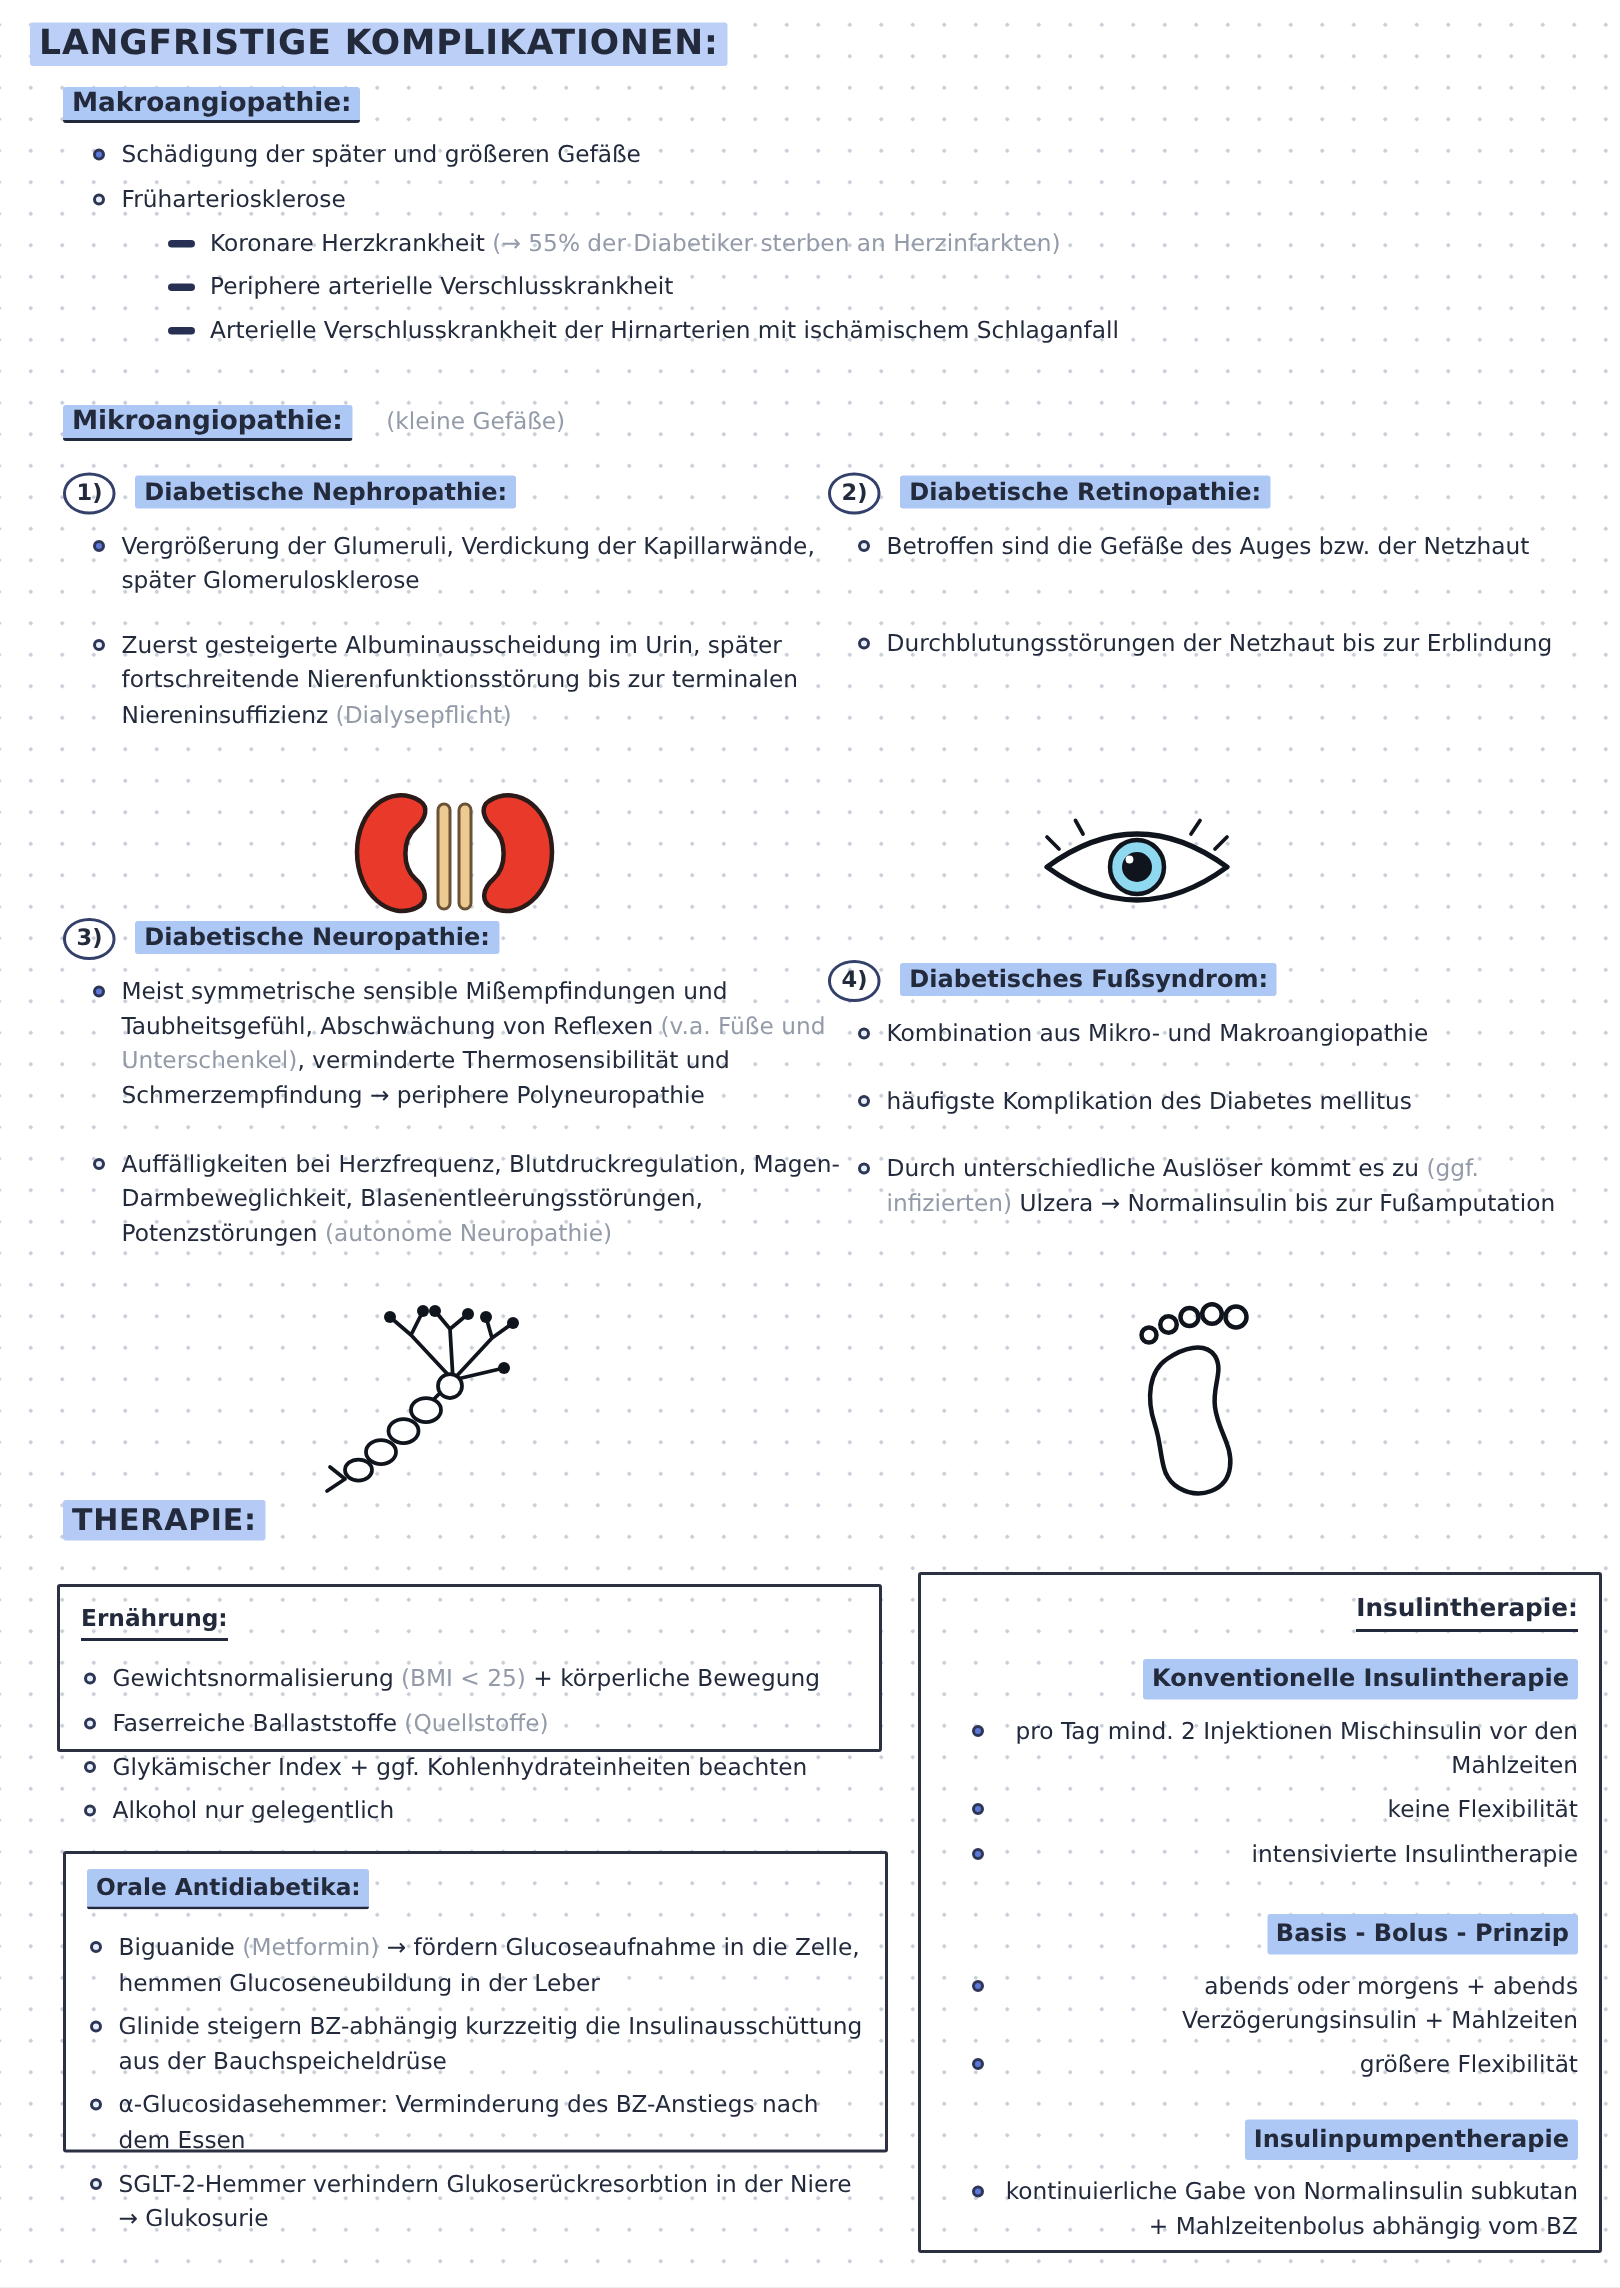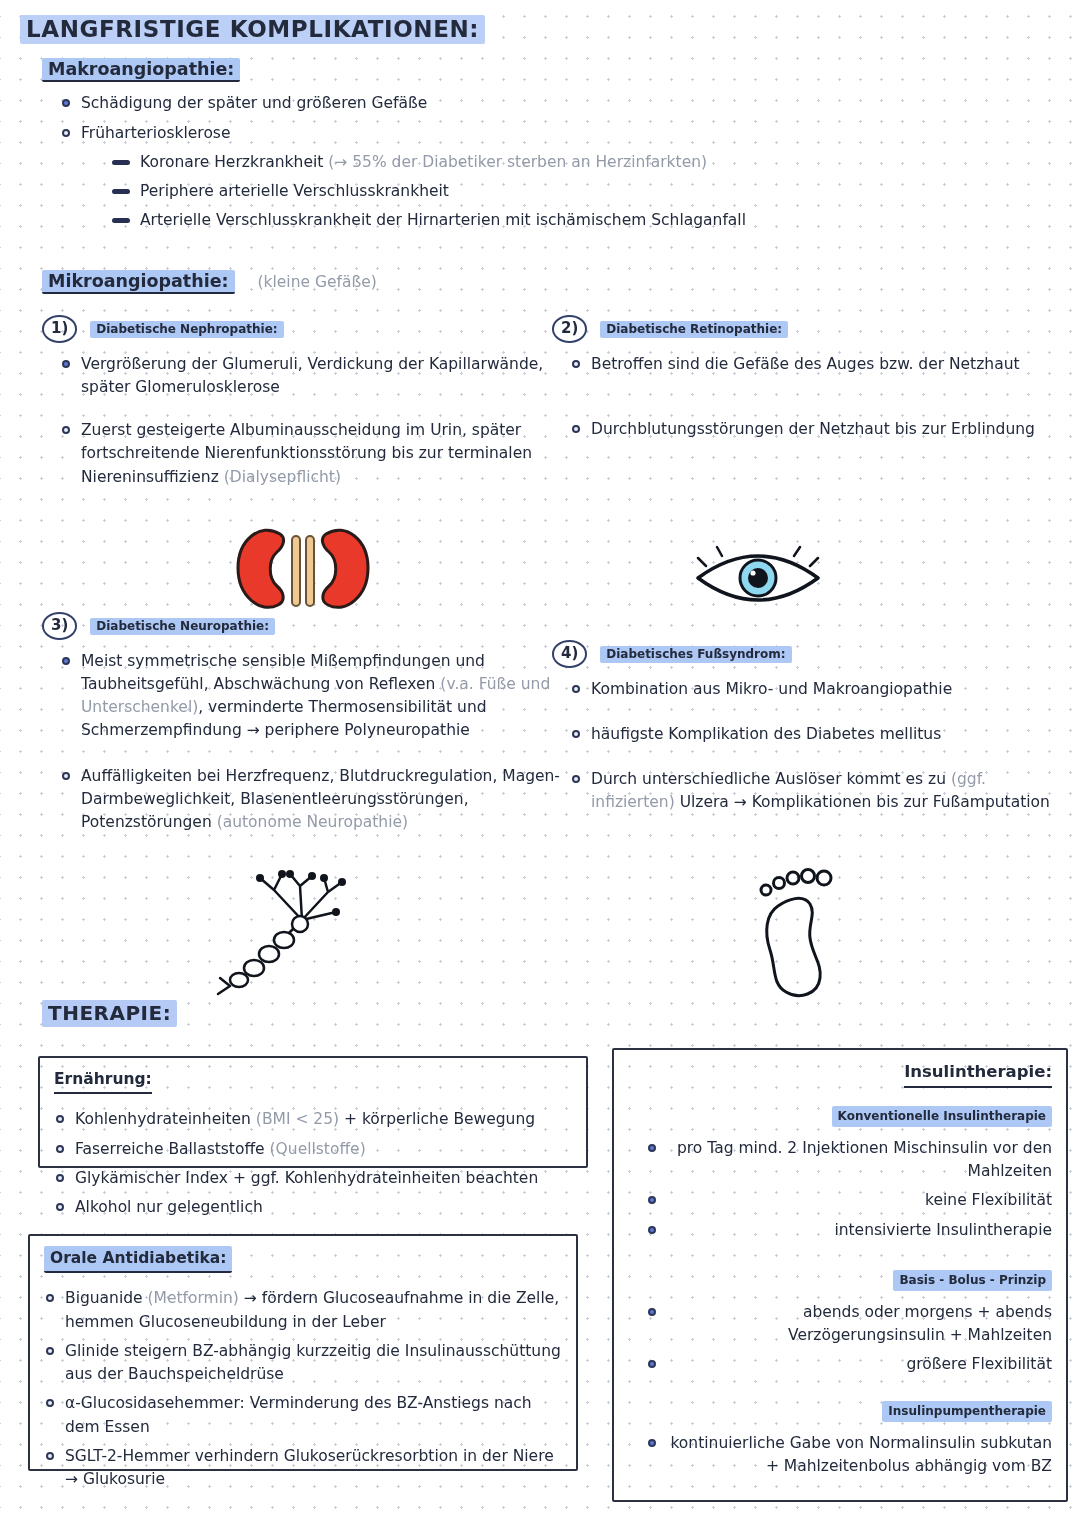--- a/index.html
+++ b/index.html
@@ -10,21 +10,21 @@
     background-image: radial-gradient(circle, #c9ced8 1.15px, transparent 1.35px);
     background-size:21px 21px; background-position:10px 6px;
     font-family:"DejaVu Sans","Liberation Sans",sans-serif;
     color:#222a3c; font-size:15.5px; line-height:1.5; overflow:hidden;
   }
   .abs { position:absolute; }
   .hl { background:#aec8f5; padding:1px 6px 2px; border-radius:2px; box-decoration-break:clone; }
   .ul { border-bottom:2px solid #232a3e; padding-bottom:1px; }
   .title { font-size:23px; font-weight:bold; letter-spacing:0.6px; background:#bccff7; }
   .h2 { font-size:17.5px; font-weight:bold; }
-  .h3 { font-size:12px; font-weight:bold; }
+  .h3 { font-size:16px; font-weight:bold; }
   .therapie-h { font-size:20px; font-weight:bold; letter-spacing:0.5px; background:#b5cbf6;text-align:right; }
   .gray { color:#939aa8; }
   .hrow { margin-bottom:10px; white-space:nowrap; }
   .numwrap { display:inline-block; border:2px solid #33406a; border-radius:50%;
              padding:0px 7px 1px; margin-right:8px; font-weight:bold; font-size:15px; }
   .li { display:flex; align-items:flex-start; margin:6px 0; }
   .li .t { flex:1; }
   .dot  { flex:none; width:8px; height:8px; border-radius:50%; background:#5d78da; border:2px solid #2d3654; margin:7px 11px 0 2px; }
   .odot { flex:none; width:8px; height:8px; border-radius:50%; background:#e7eefc; border:2px solid #2d3654; margin:7px 11px 0 2px; }
   .dash { flex:none; width:18px; height:5px; border-radius:3px; background:#273052; margin:9px 10px 0 0; }
@@ -40,21 +40,21 @@
   .sec-nephro  { top:315px; left:42px;  width:508px; }
   .sec-retino  { top:315px; left:552px; width:500px; }
   .sec-neuro   { top:612px; left:42px;  width:520px; }
   .sec-fuss    { top:640px; left:552px; width:512px; }
   .kidney-ill  { top:520px; left:228px; }
   .eye-ill     { top:542px; left:692px; }
   .nerve-ill   { top:868px; left:190px; }
   .foot-ill    { top:868px; left:748px; }
   .pos-ther    { top:998px; left:42px; }
   .box-ern     { top:1056px; left:38px;  width:550px; height:112px; }
-  .box-oral    { top:1234px; left:28px;  width:550px; height:237px; }
+  .box-oral    { top:1234px; left:42px;  width:550px; height:201px; }
   .box-ins     { top:1048px; left:612px; width:456px; height:454px;text-align:right; }
 </style>
 </head>
 <body>
 
 <div class="page">
 
   <div class="abs pos-title">
     <span class="hl title">LANGFRISTIGE KOMPLIKATIONEN:</span>
   </div>
@@ -143,21 +143,21 @@
     <div class="li ind1">
       <span class="odot"></span>
       <span class="t">Kombination aus Mikro- und Makroangiopathie</span>
     </div>
     <div class="li ind1" style="margin-top:22px;">
       <span class="odot"></span>
       <span class="t">häufigste Komplikation des Diabetes mellitus</span>
     </div>
     <div class="li ind1" style="margin-top:22px;">
       <span class="odot"></span>
-      <span class="t"><span>Durch unterschiedliche Auslöser kommt es zu </span><span class="gray">(ggf. infizierten)</span><span> Ulzera → Komplikationen bis zur Fußamputation</span></span>
+      <span class="t"><span>Durch unterschiedliche Auslöser kommt es zu </span><span class="gray">(ggf. infizierten)</span><span> Ulzera → Normalinsulin bis zur Fußamputation</span></span>
     </div>
   </section>
 
   <div class="abs kidney-ill">
     <svg width="150" height="100" viewBox="0 0 150 100">
       <rect x="64" y="16" width="8" height="70" rx="4" fill="#ecca92" stroke="#6b5236" stroke-width="2"></rect>
       <rect x="78" y="16" width="8" height="70" rx="4" fill="#ecca92" stroke="#6b5236" stroke-width="2"></rect>
       <path d="M52,14 C32,2 10,20 10,48 C10,76 32,94 50,85 C58,81 56,72 49,66 C40,58 40,40 49,32 C56,26 58,18 52,14 Z" fill="#e8392b" stroke="#2a1a18" stroke-width="3" stroke-linejoin="round"></path>
       <path d="M98,14 C118,2 140,20 140,48 C140,76 118,94 100,85 C92,81 94,72 101,66 C110,58 110,40 101,32 C94,26 92,18 98,14 Z" fill="#e8392b" stroke="#2a1a18" stroke-width="3" stroke-linejoin="round"></path>
     </svg>
@@ -213,21 +213,21 @@
   </div>
 
   <div class="abs pos-ther">
     <span class="hl therapie-h">THERAPIE:</span>
   </div>
 
   <div class="box box-ern">
     <span class="bh ul">Ernährung:</span>
     <div class="li">
       <span class="odot"></span>
-      <span class="t"><span>Kohlenhydrateinheiten </span><span class="gray">(BMI &lt; 25)</span><span> + körperliche Bewegung</span></span>
+      <span class="t"><span>Gewichtsnormalisierung </span><span class="gray">(BMI &lt; 25)</span><span> + körperliche Bewegung</span></span>
     </div>
     <div class="li">
       <span class="odot"></span>
       <span class="t"><span>Faserreiche Ballaststoffe </span><span class="gray">(Quellstoffe)</span></span>
     </div>
     <div class="li">
       <span class="odot"></span>
       <span class="t">Glykämischer Index + ggf. Kohlenhydrateinheiten beachten</span>
     </div>
     <div class="li">

